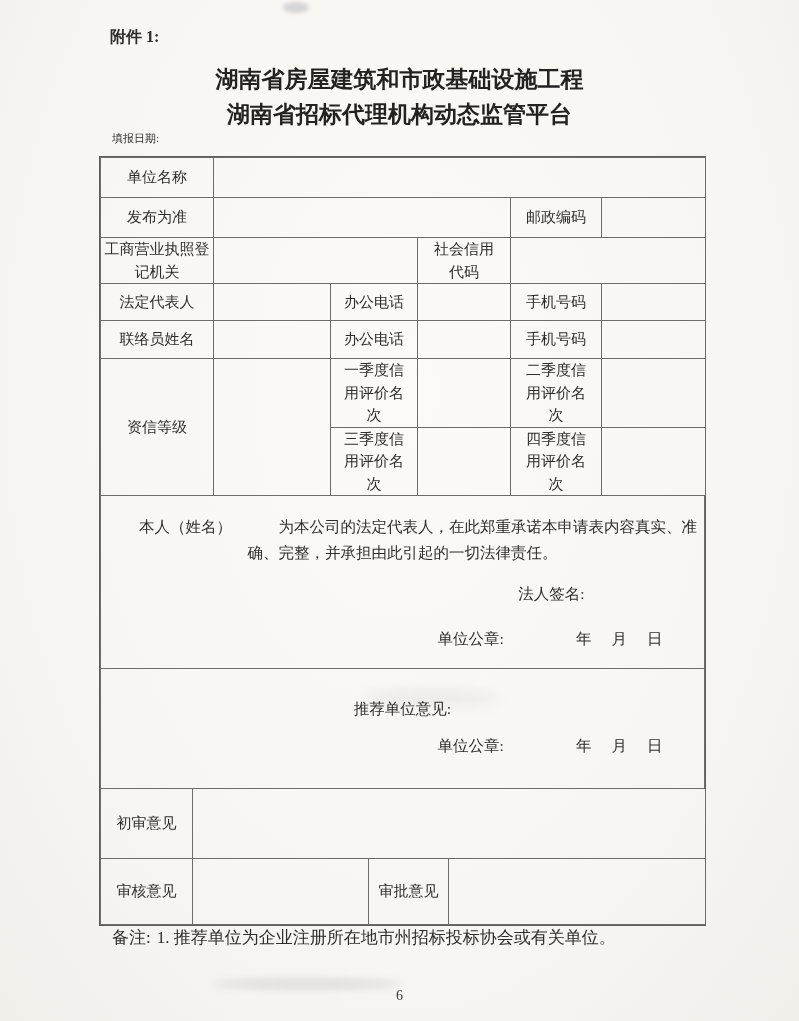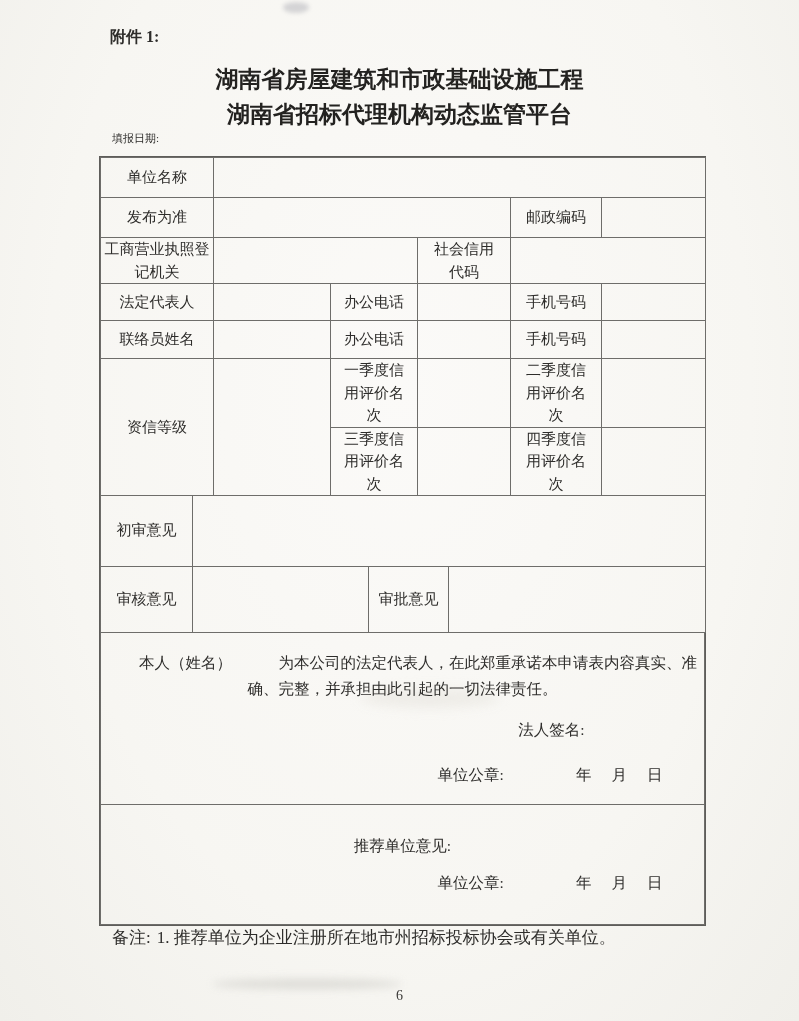--- a/index.html
+++ b/index.html
@@ -131,41 +131,20 @@
 次</td>
         <td></td>
         <td class="plabel sm-label">四季度信
 用评价名
 次</td>
         <td></td>
       </tr>
     </tbody>
       </table>
 
-    <table class="sec sec3">
-      <colgroup>
-        <col style="width:92px">
-          <col style="width:176px">
-          <col style="width:80px">
-          <col style="width:257px">
-      </colgroup>
-      <tbody>
-          <tr class="r70">
-        <td>初审意见</td>
-        <td colspan="3"></td>
-      </tr>
-      <tr class="r64">
-        <td>审核意见</td>
-        <td></td>
-        <td>审批意见</td>
-        <td></td>
-      </tr>
-    </tbody>
-      </table>
-
     <table class="sec sec2">
       <tbody>
           <tr class="r172">
         <td class="decl-cell">
           <p class="decl">本人（姓名）　　　为本公司的法定代表人，在此郑重承诺本申请表内容真实、准确、完整，并承担由此引起的一切法律责任。</p>
           <div class="sign-line">
             <span>法人签名:</span>
           </div>
           <div class="seal-line">
             <span>单位公章:</span><span class="y">年</span><span class="m">月</span><span class="d">日</span>
@@ -176,20 +155,41 @@
         <td class="rec-cell">
           <div class="rec-label">推荐单位意见:</div>
           <div class="seal-line">
             <span>单位公章:</span><span class="y">年</span><span class="m">月</span><span class="d">日</span>
           </div>
         </td>
       </tr>
     </tbody>
       </table>
 
+    <table class="sec sec3">
+      <colgroup>
+        <col style="width:92px">
+          <col style="width:176px">
+          <col style="width:80px">
+          <col style="width:257px">
+      </colgroup>
+      <tbody>
+          <tr class="r70">
+        <td>初审意见</td>
+        <td colspan="3"></td>
+      </tr>
+      <tr class="r64">
+        <td>审核意见</td>
+        <td></td>
+        <td>审批意见</td>
+        <td></td>
+      </tr>
+    </tbody>
+      </table>
+
   </div>
 
   <div class="notes">
     <div class="note-l1">
       <span class="note-label">备注:</span><span>1. 推荐单位为企业注册所在地市州招标投标协会或有关单位。</span>
     </div>
   </div>
 
   <div class="pageno">6</div>
 

